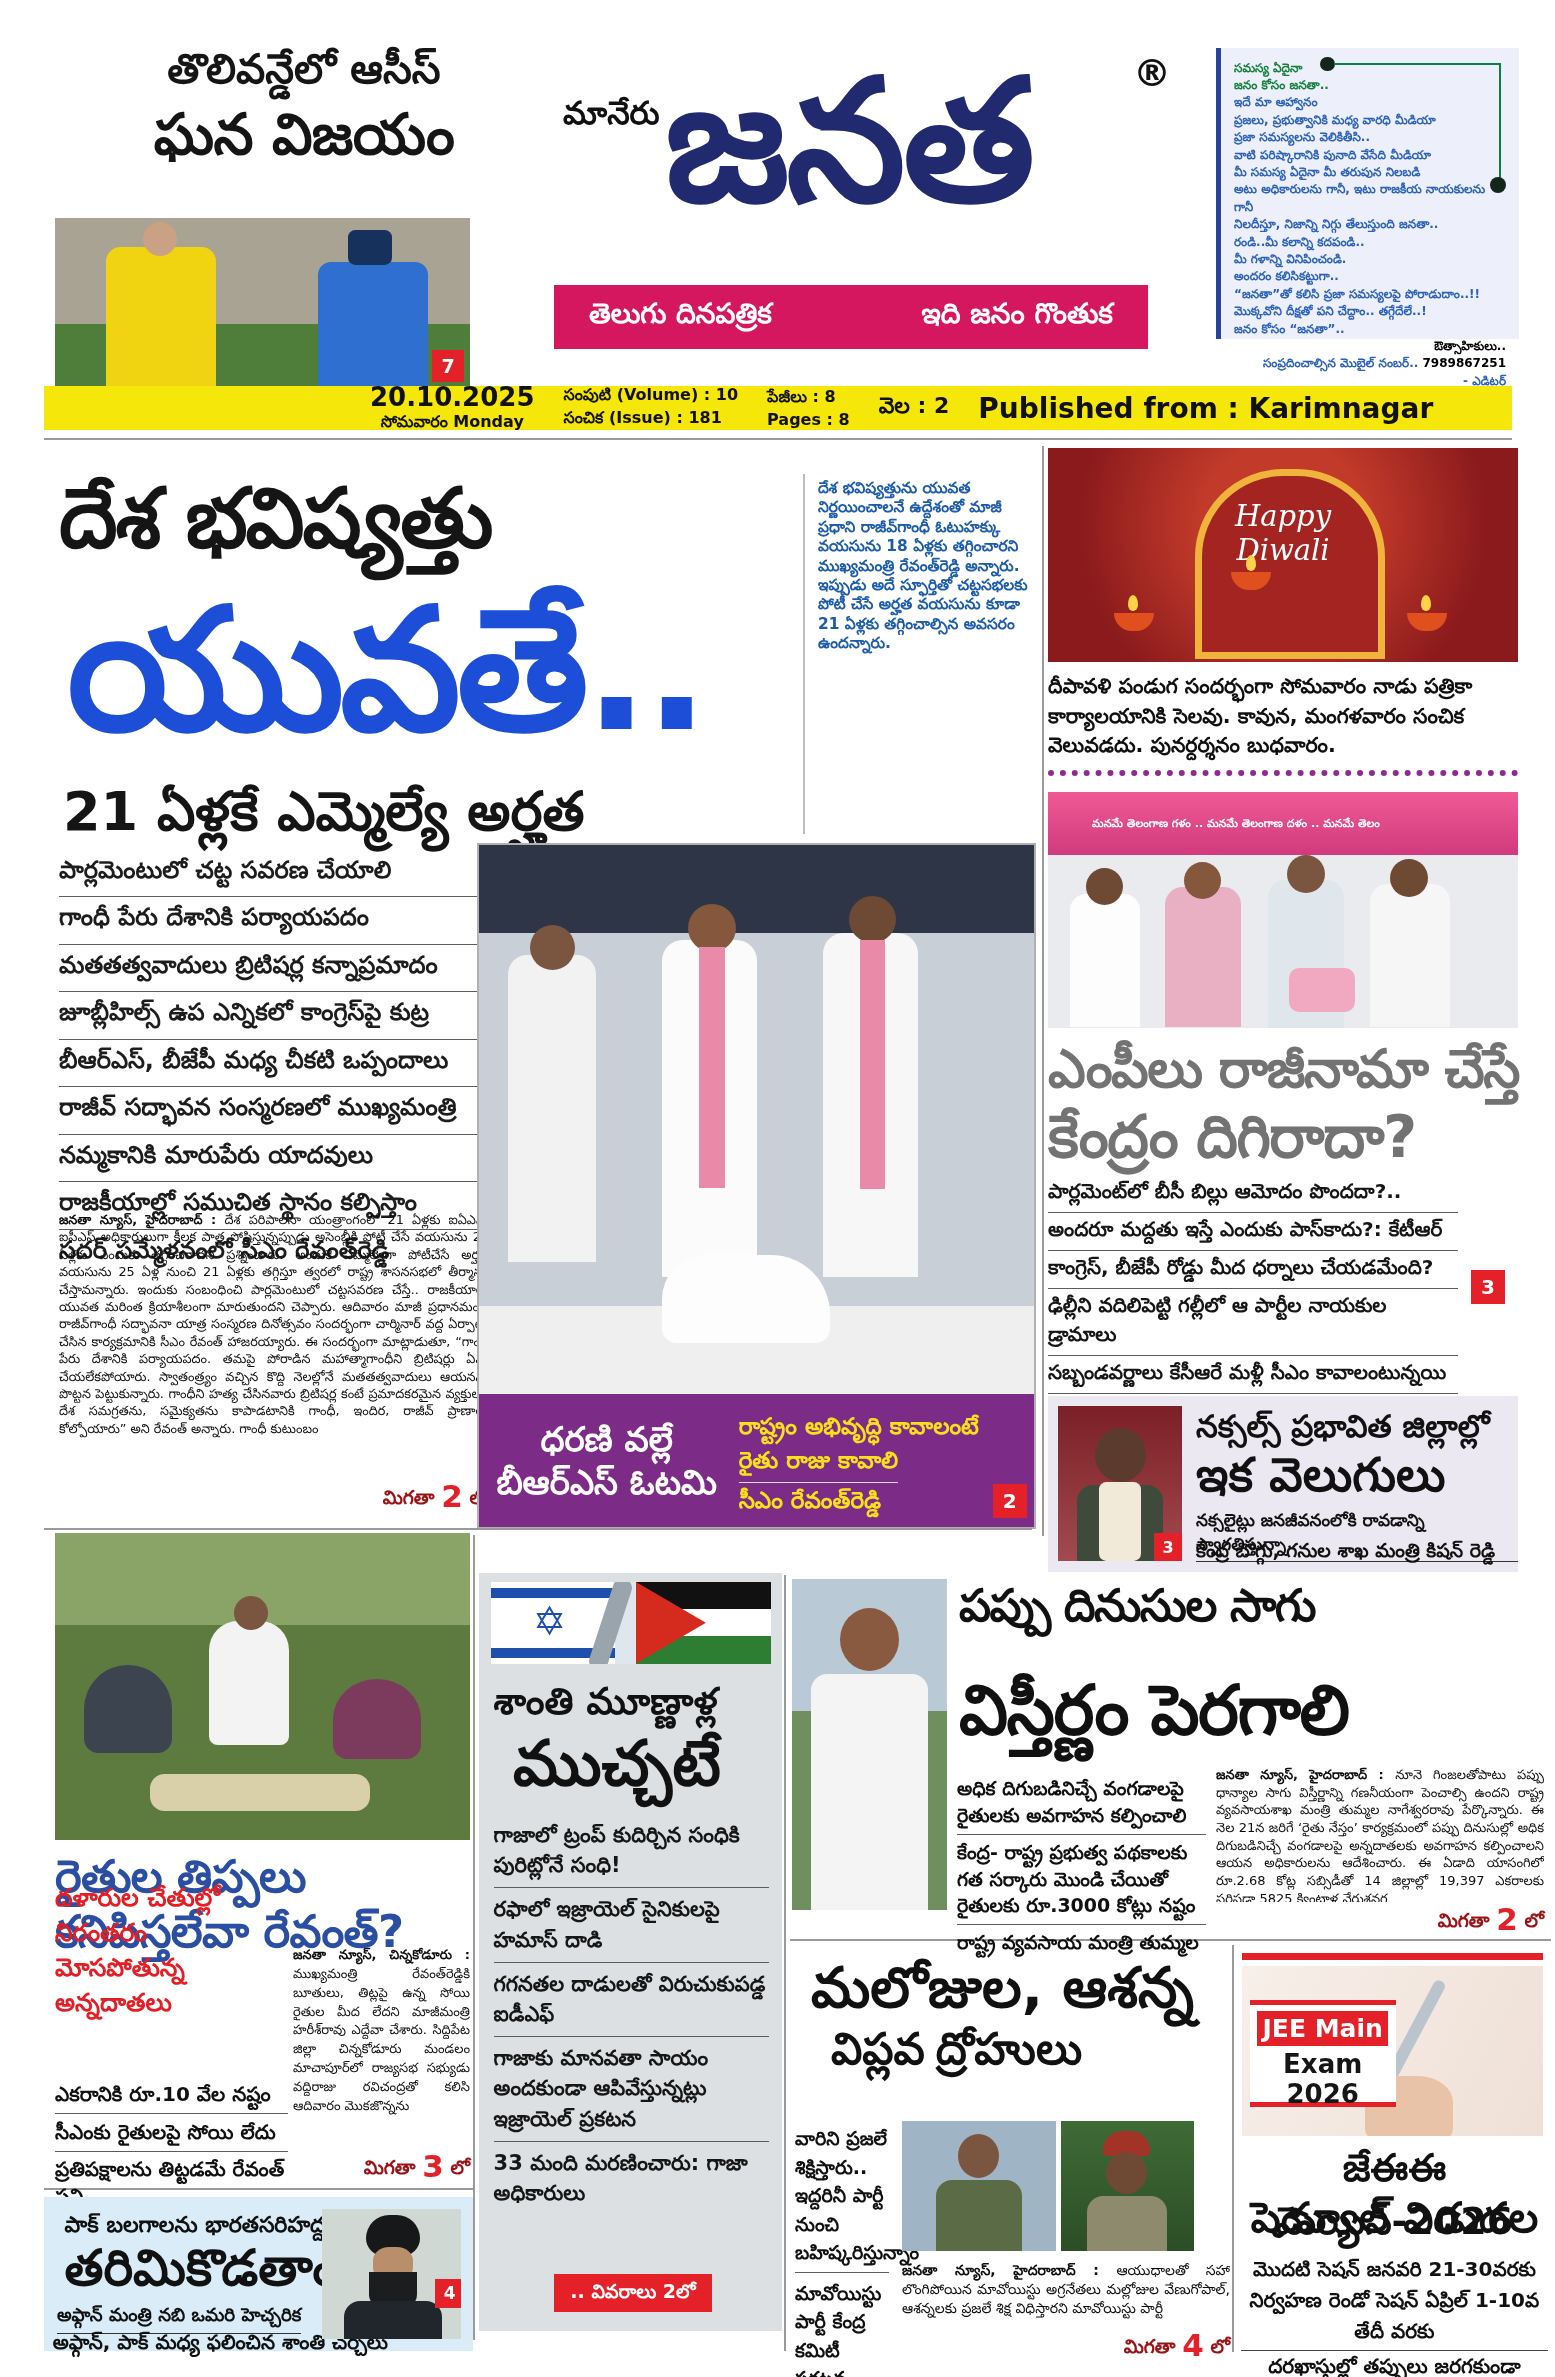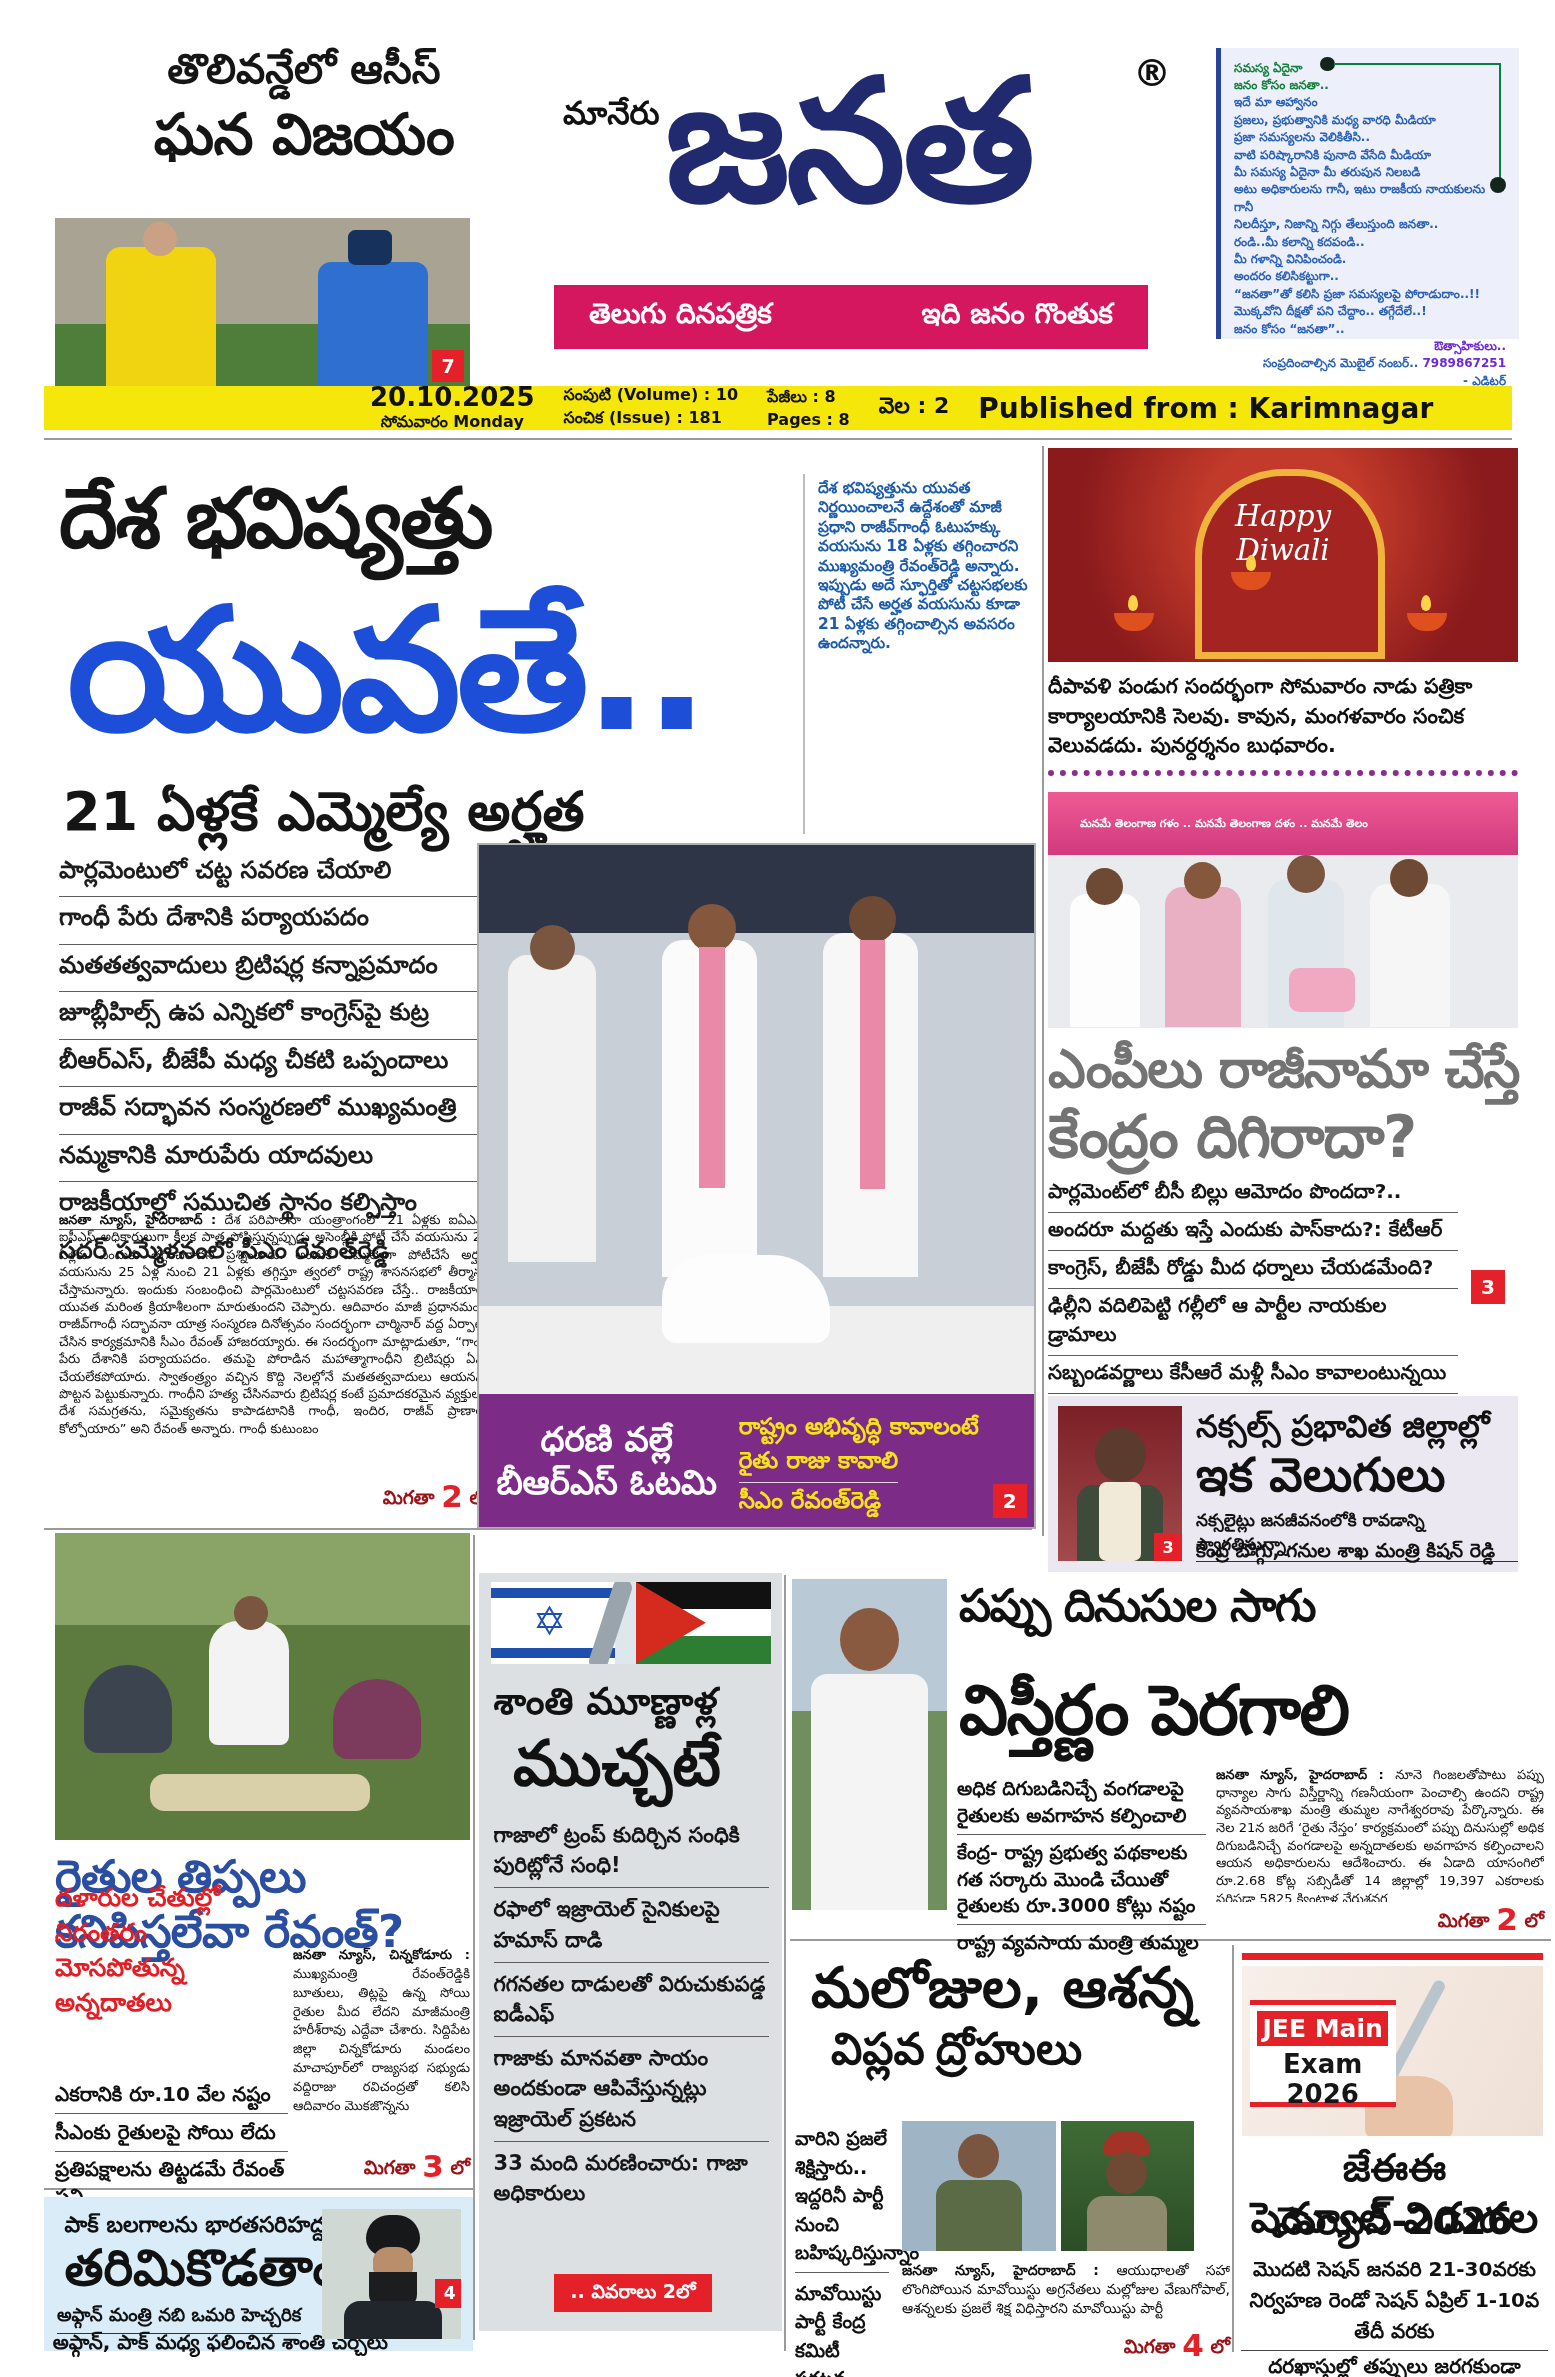--- a/index.html
+++ b/index.html
@@ -17,21 +17,21 @@
   .photo{position:absolute;overflow:hidden;}
   .m-kick{font-size:32px;font-weight:800;color:#111;}
   .m-logo{font-size:170px;font-weight:900;color:#212a6e;line-height:1.15;letter-spacing:-2.9px;}
   .m-reg{font-size:38px;font-weight:800;color:#111;}
   .m-bar{background:#d4175e;display:flex;justify-content:space-between;align-items:center;
          padding:0 35px;box-sizing:border-box;}
   .m-bar span{color:#fff;font-size:28px;font-weight:800;}
   .invite{background:#edeffa;border-left:5.9px solid #27439c;box-sizing:border-box;
           padding:11.7px 13px;font-size:12px;line-height:1.45;font-weight:700;color:#2b62b8;}
   .invite .pink{color:#15803d;}
-  .invite .red{color:#6d28d9;}
+  .invite .red{color:#000000;}
   .invite .rt{text-align:right;}
   .ibar{background:#f6e70a;display:flex;align-items:center;gap:29px;
         box-sizing:border-box;padding-left:326px;}
   .ibar .dt{font-size:26px;font-weight:800;}
   .ibar .sm{font-size:16px;font-weight:800;}
   .ibar .pr{font-size:22px;font-weight:800;}
   .ibar .pub{font-size:28px;font-weight:800;}
   
   .lead-top{font-size:83px;font-weight:800;color:#151515;letter-spacing:-2.2px;}
   .lead-main{font-size:170px;font-weight:900;color:#1d4ed8;letter-spacing:-4.4px;line-height:1;}
@@ -207,21 +207,21 @@
     <div class="diya" style="left:66px;top:165px;"></div>
     <div class="flame" style="left:80px;top:147px;"></div>
     <div class="diya" style="left:359px;top:165px;"></div>
     <div class="flame" style="left:373px;top:147px;"></div>
   </div>
   <div class="abs dnote" style="left:1048px;top:672px;width:470px;">దీపావళి పండుగ సందర్భంగా సోమవారం నాడు పత్రికా కార్యాలయానికి సెలవు. కావున, మంగళవారం సంచిక వెలువడదు. పునర్దర్శనం బుధవారం.</div>
   <div class="abs dots" style="left:1048px;top:770px;width:470px;"></div>
 
   <div class="photo" style="left:1048px;top:792px;width:470px;height:236px;background:#e9ebee;">
     <div class="abs" style="left:0;top:0;width:470px;height:63px;background:linear-gradient(#ef5a95,#d13a7d);">
-      <div style="color:#fff;font-size:11px;font-weight:bold;padding:25px 0 0 32px;">మనమే తెలంగాణ గళం .. మనమే తెలంగాణ దళం .. మనమే తెలం</div>
+      <div style="color:#fff;font-size:11px;font-weight:bold;padding:25px 0 0 44px;">మనమే తెలంగాణ గళం .. మనమే తెలంగాణ దళం .. మనమే తెలం</div>
     </div>
     <div class="abs" style="left:22px;top:102px;width:70px;height:133px;background:#fdfdfd;border-radius:16px 16px 0 0;"></div>
     <div class="abs" style="left:38px;top:76px;width:37px;height:37px;background:#6e4a35;border-radius:50%;"></div>
     <div class="abs" style="left:117px;top:95px;width:76px;height:140px;background:#e9b0c4;border-radius:17.6px 17.6px 0 0;"></div>
     <div class="abs" style="left:136px;top:70px;width:37px;height:37px;background:#85573c;border-radius:50%;"></div>
     <div class="abs" style="left:220px;top:88px;width:76px;height:148px;background:#dfe6ec;border-radius:17.6px 17.6px 0 0;"></div>
     <div class="abs" style="left:239px;top:63px;width:38px;height:38px;background:#7a5540;border-radius:50%;"></div>
     <div class="abs" style="left:322px;top:92px;width:80px;height:143px;background:#f6f6f6;border-radius:17.6px 17.6px 0 0;"></div>
     <div class="abs" style="left:342px;top:67px;width:38px;height:38px;background:#6e4a35;border-radius:50%;"></div>
     <div class="abs" style="left:241px;top:176px;width:66px;height:44px;background:#f0a9c0;border-radius:10.2px;"></div>

